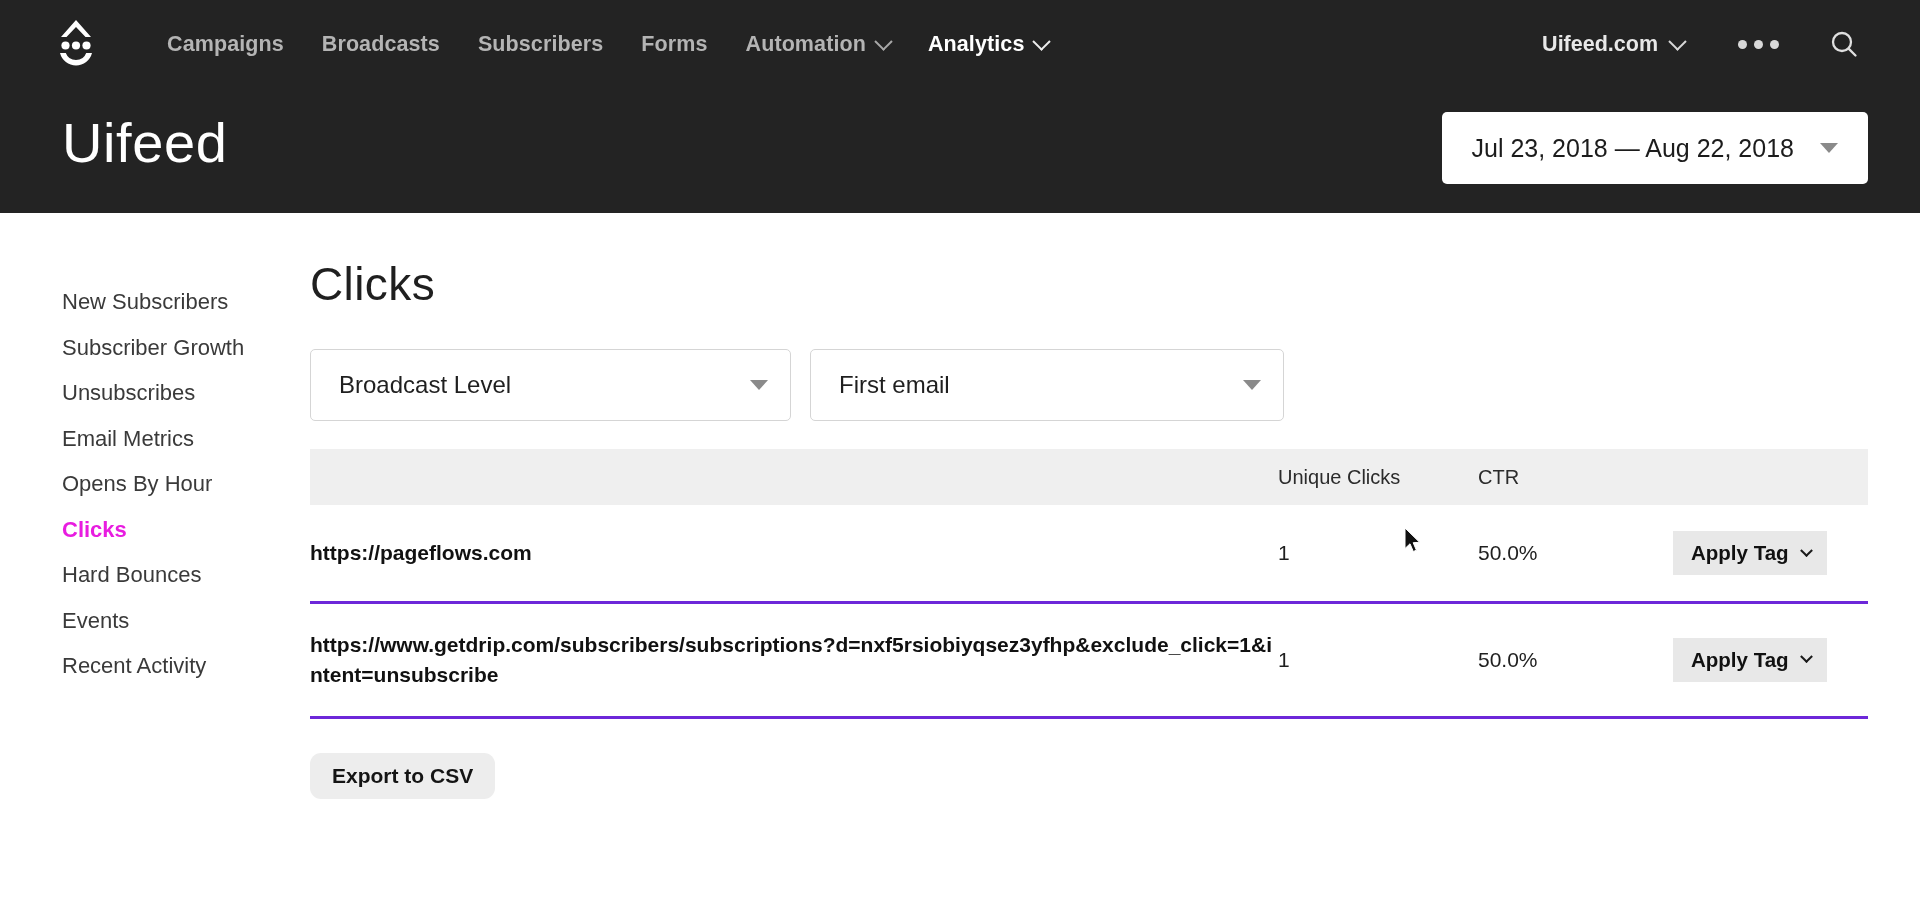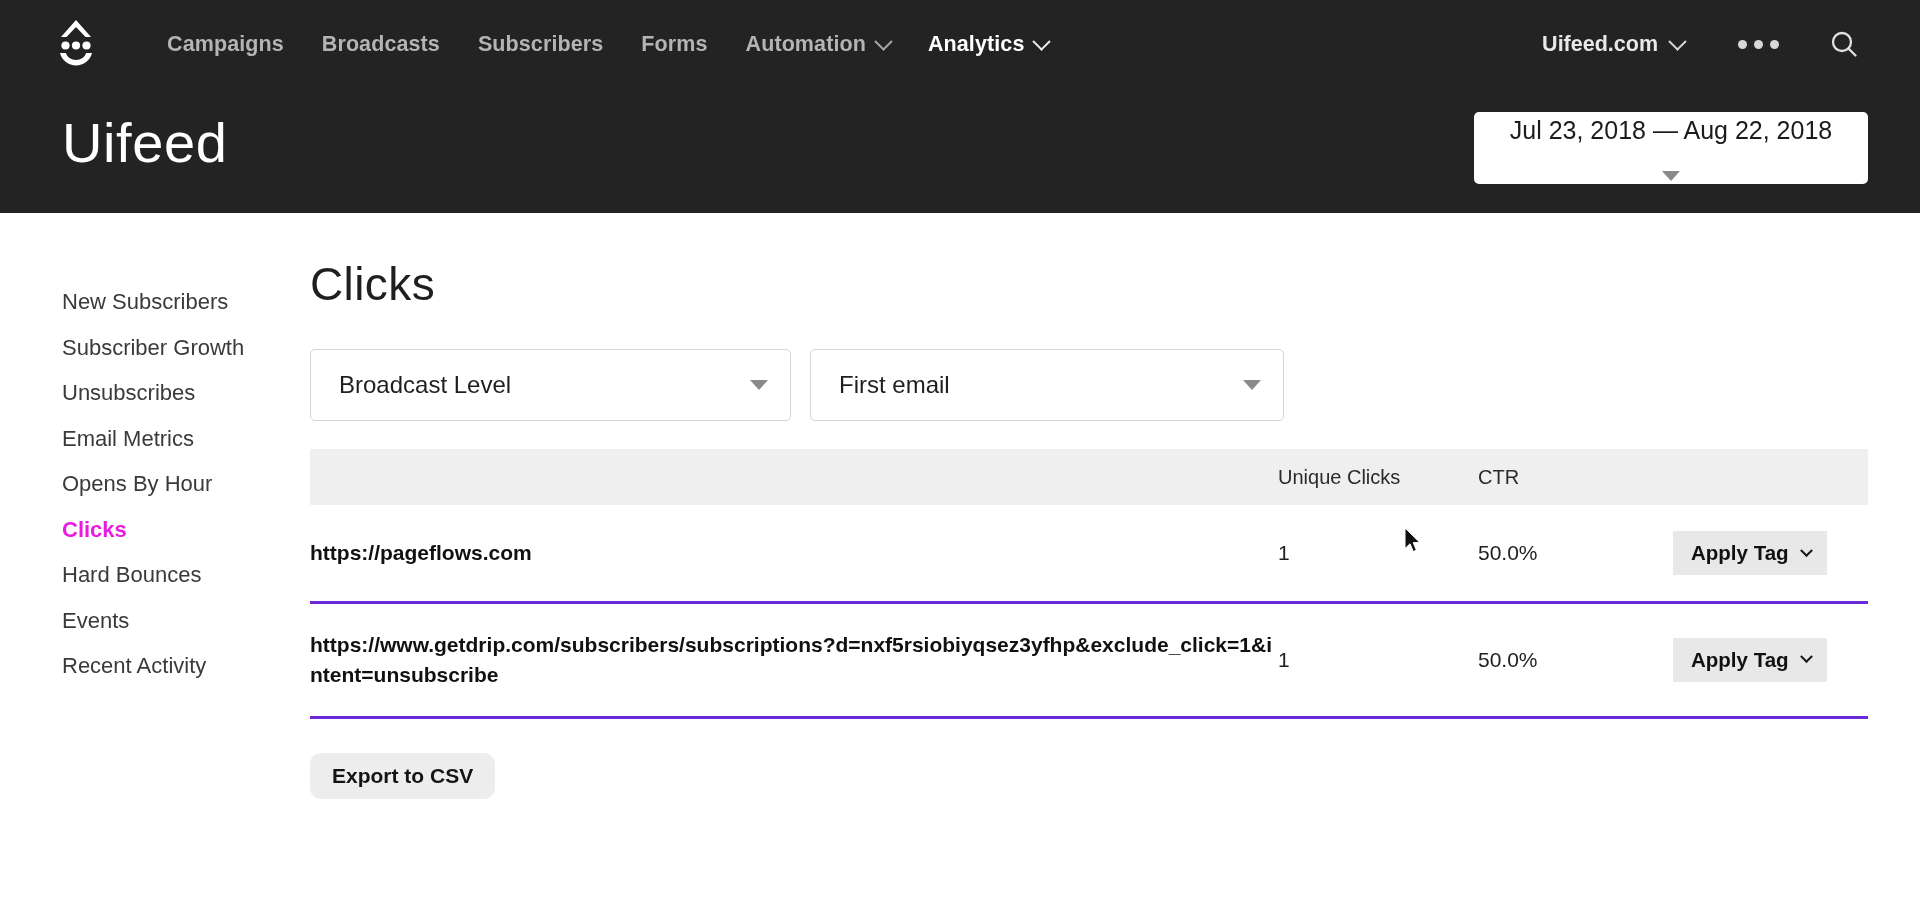--- a/index.html
+++ b/index.html
@@ -135,21 +135,20 @@
     height: 72px;
     min-width: 394px;
     display: flex;
     align-items: center;
     justify-content: center;
     gap: 26px;
     padding: 0 30px;
     cursor: pointer;
     position: relative;
     top: 5px;
-    flex-direction: column;
   }
   .daterange .dr-text {
     color: #1c1c1c;
     font-size: 25px;
     font-weight: 400;
     white-space: nowrap;
   }
   .caret-solid {
     width: 0; height: 0;
     border-left: 9px solid transparent;

